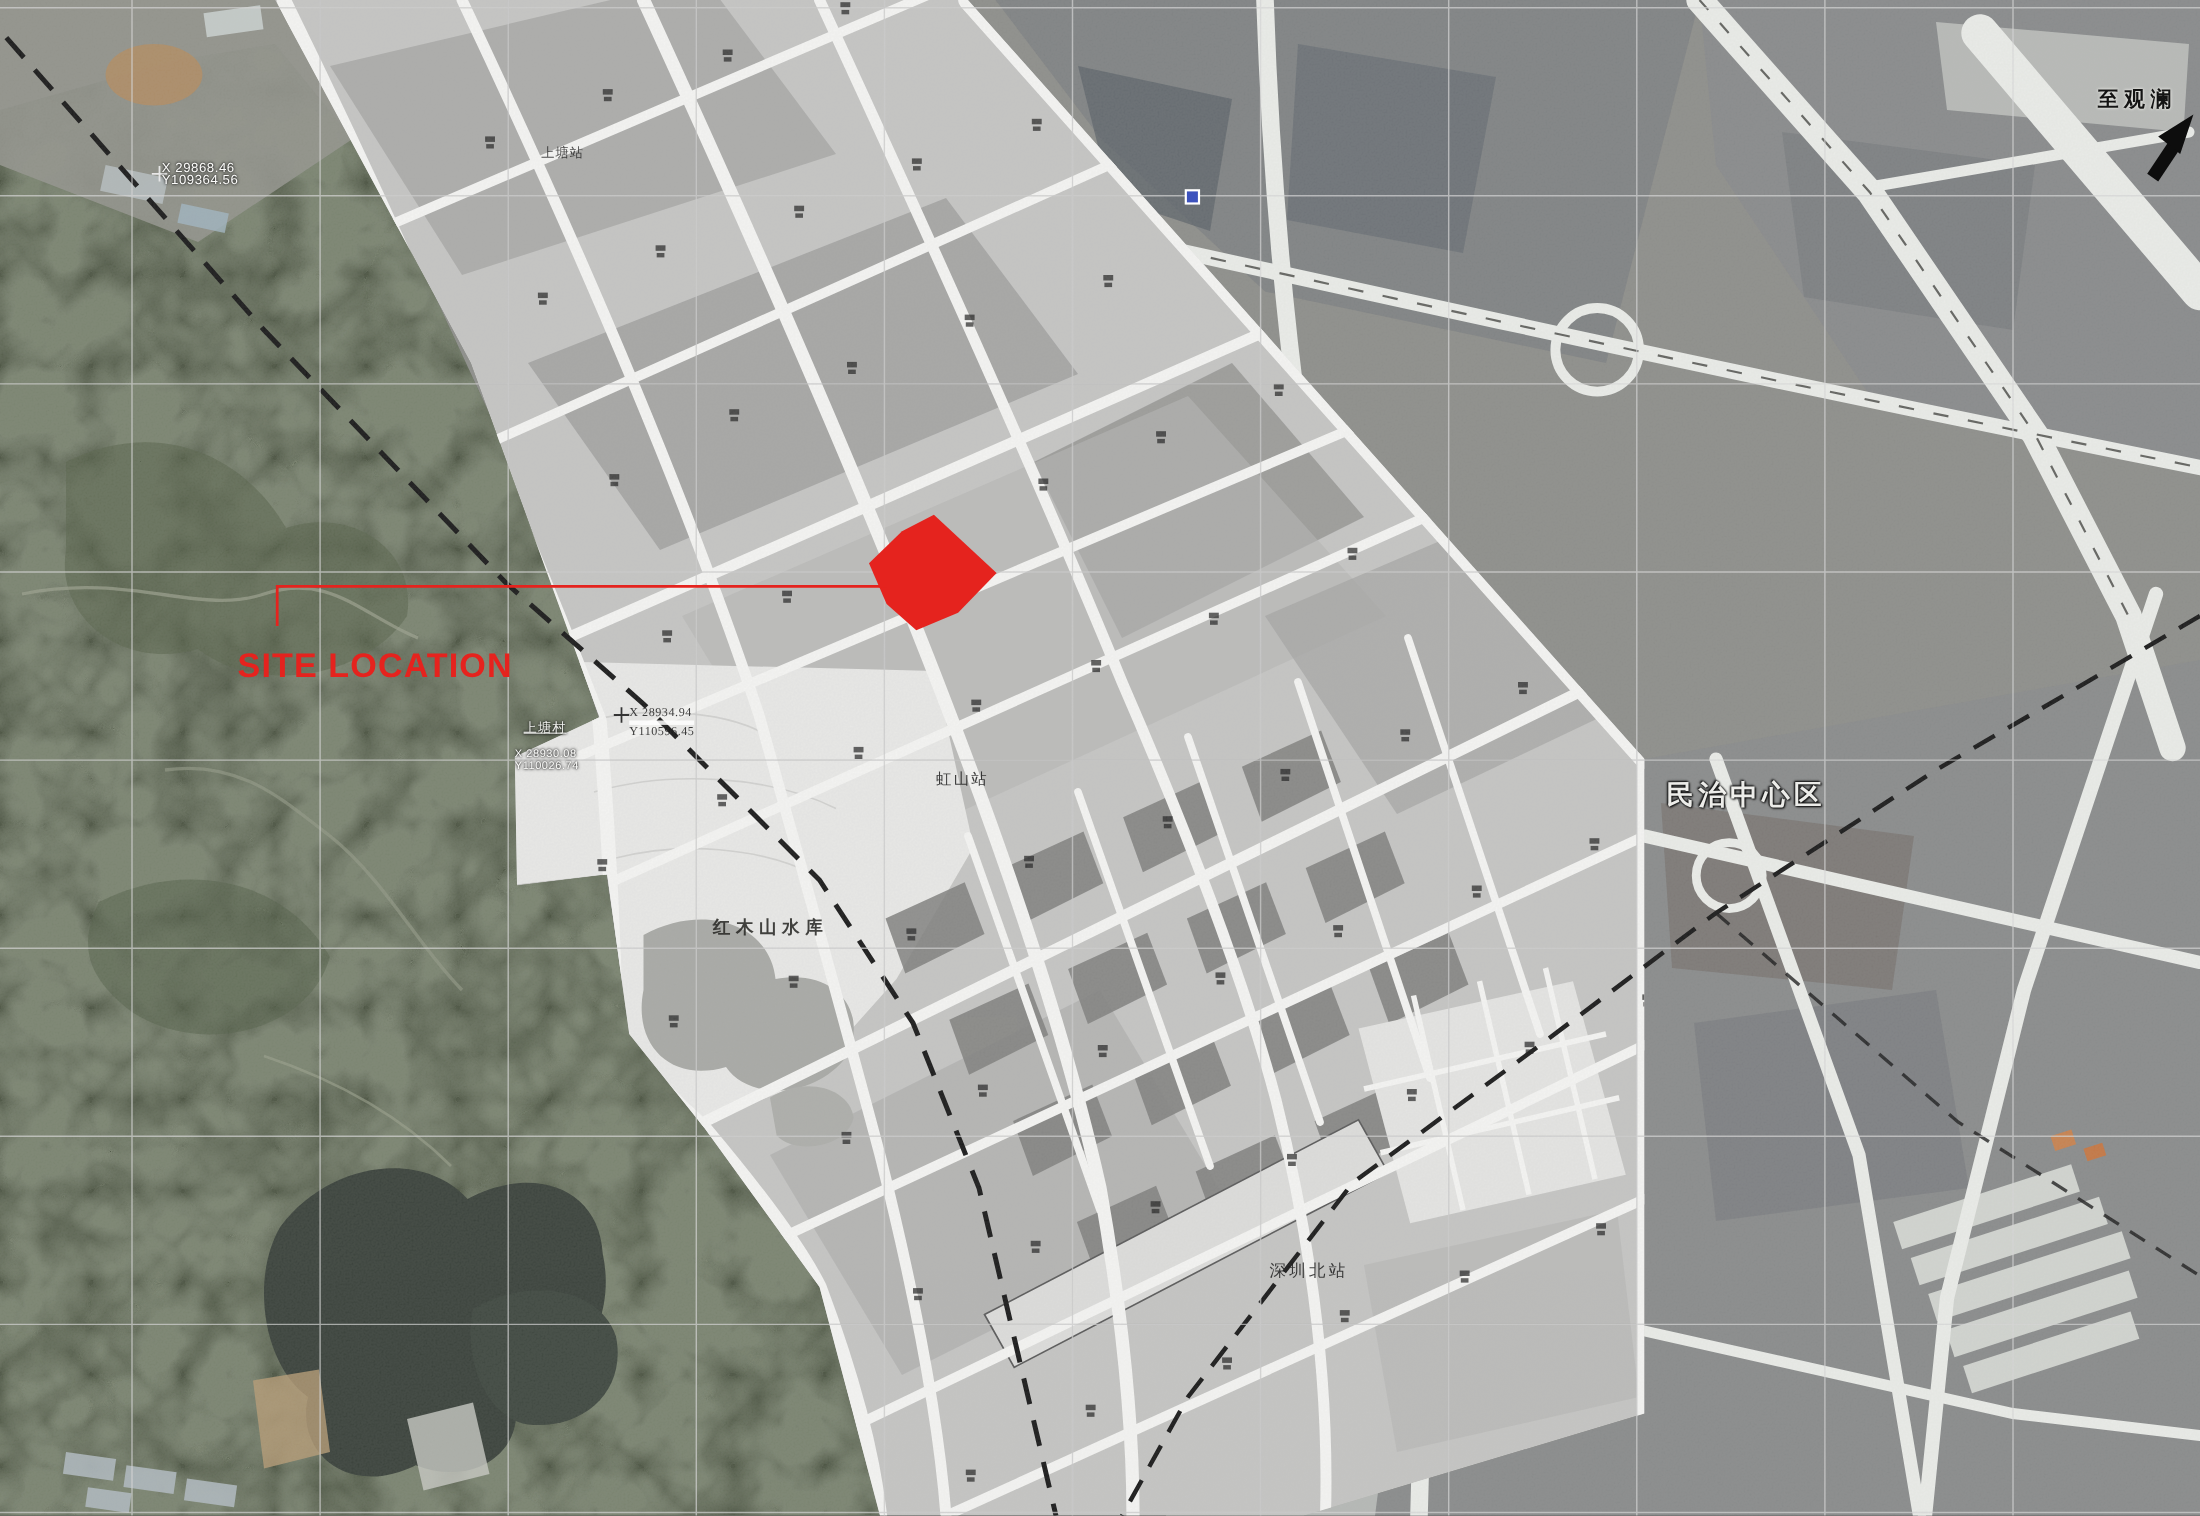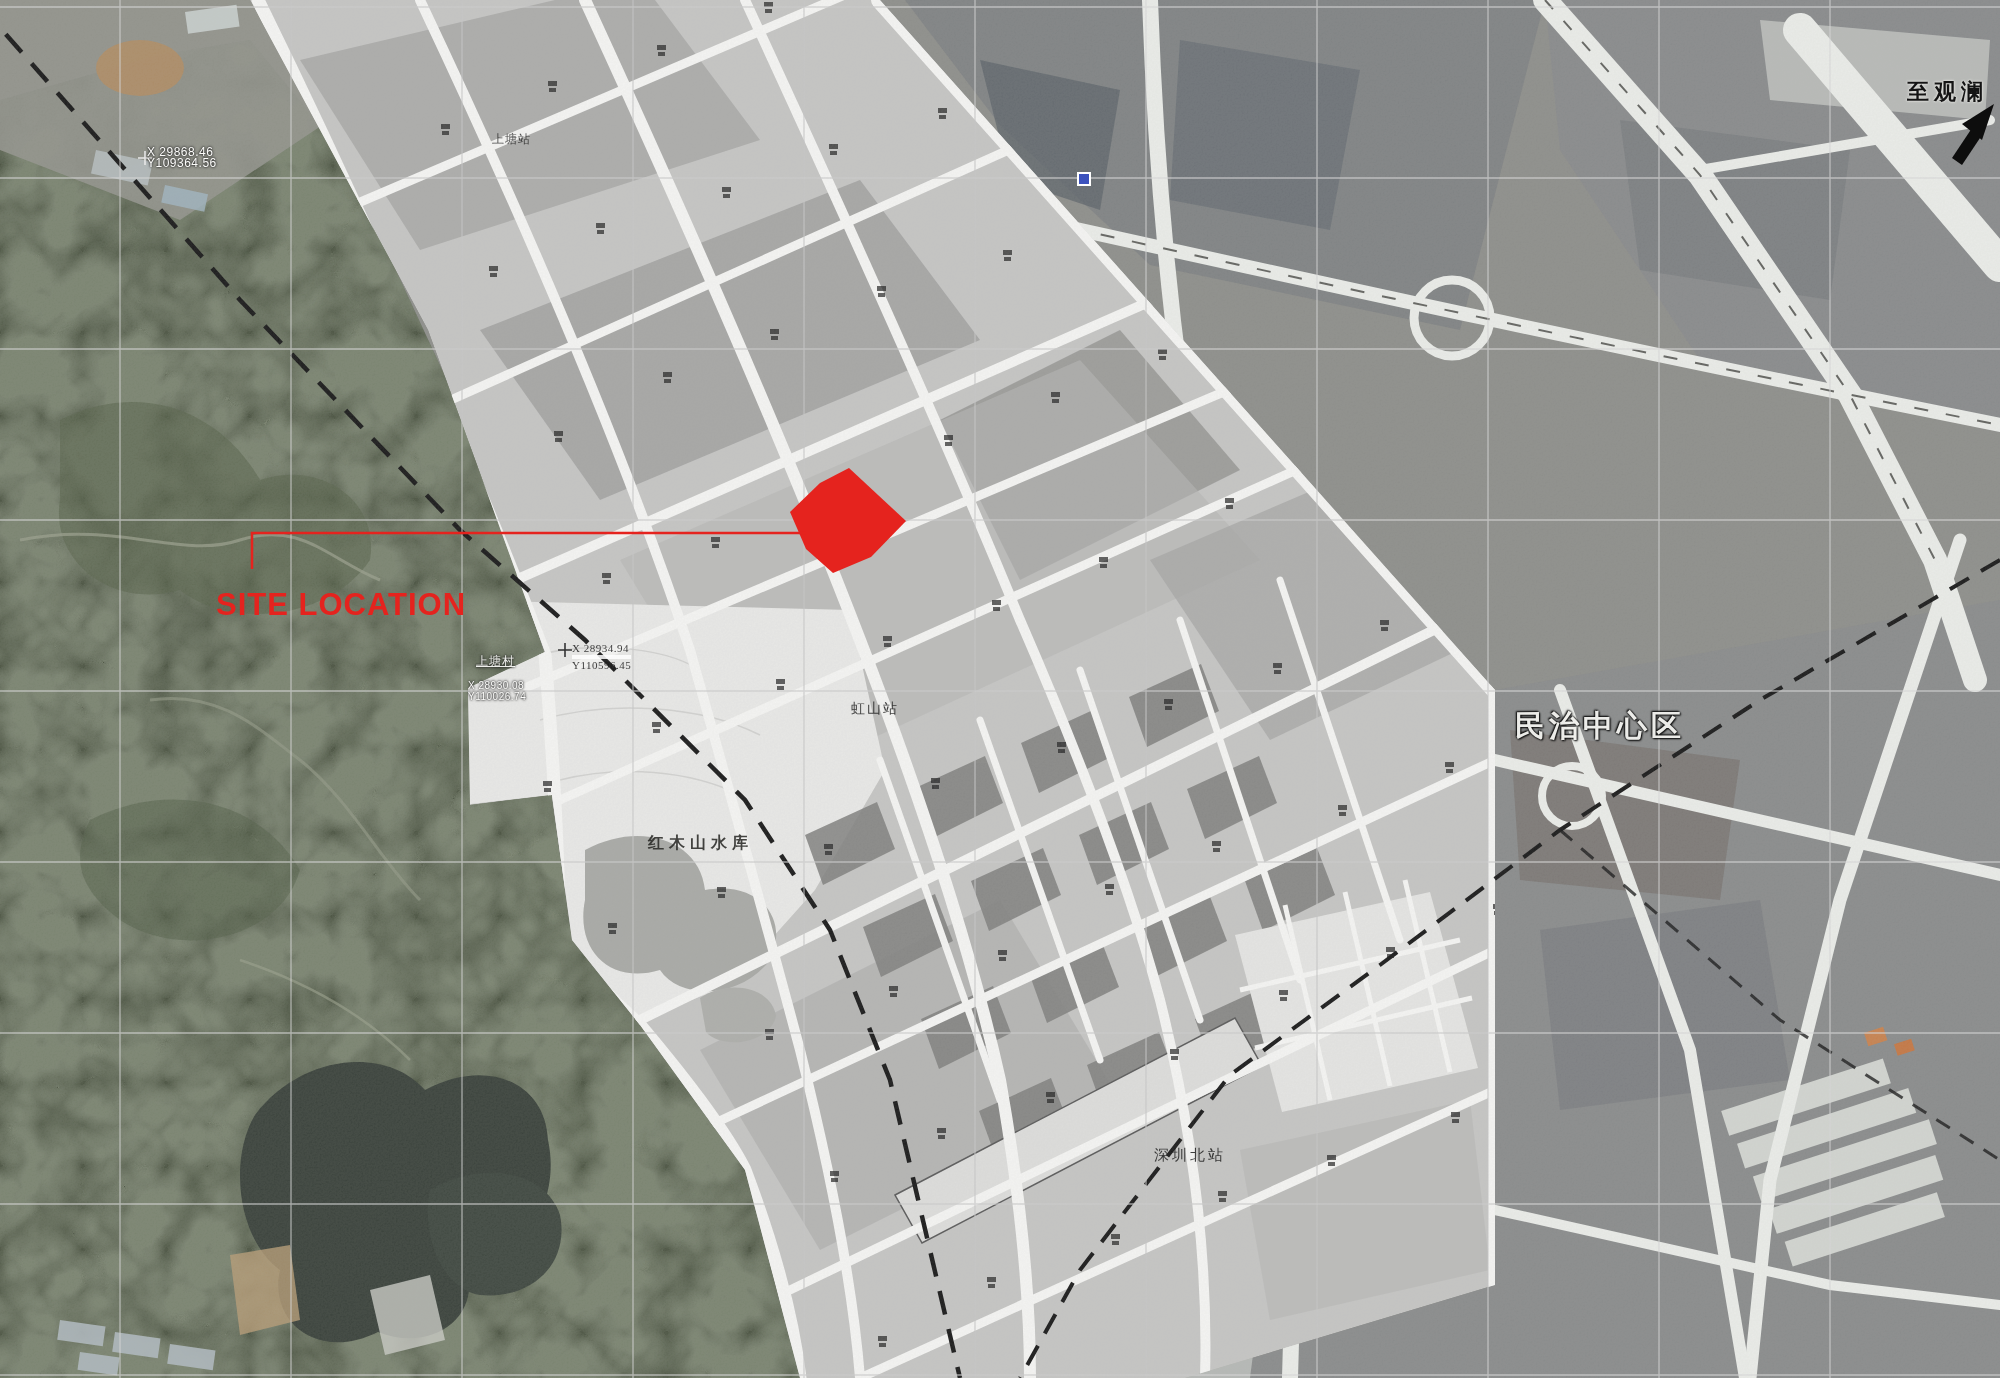--- a/index.html
+++ b/index.html
@@ -16,23 +16,23 @@
   .site-location-text{
     left:216px;top:572px;font-size:31px;font-weight:bold;color:#e5231e;
     letter-spacing:1px;
     margin-top:15px;
   }
   .lbl-hongshan{left:851px;top:700px;font-size:14px;letter-spacing:2px;opacity:.85;}
   .lbl-shangtang{left:492px;top:131px;font-size:12px;letter-spacing:1px;opacity:.8;}
   .lbl-shangtang-vil{left:476px;top:653px;font-size:12px;letter-spacing:1px;opacity:.9;text-decoration:underline;}
   .lbl-reservoir{left:648px;top:833px;font-size:16px;letter-spacing:5px;color:#2b2b28;font-weight:bold;opacity:.88;font-family:Liberation Mono, monospace;}
   .lbl-szn{left:1154px;top:1146px;font-size:15px;letter-spacing:3px;opacity:.85;}
-  .lbl-minzhi{left:1515px;top:706px;font-size:30px;letter-spacing:4px;font-weight:bold;
+  .lbl-minzhi{left:1515px;top:706px;font-size:25px;letter-spacing:4px;font-weight:bold;
     color:#f2f2ee;text-shadow:0 0 2px #000,1px 1px 2px #000,-1px -1px 2px #000;opacity:.95;}
-  .lbl-guanlan{left:1907px;top:77px;font-size:22px;letter-spacing:5px;font-weight:bold;
+  .lbl-guanlan{left:1907px;top:77px;font-size:19px;letter-spacing:5px;font-weight:bold;
     color:#141414;text-shadow:0 0 3px #e8e8e4,0 0 2px #e8e8e4;text-align:right;}
   .coord{font-size:11px;line-height:12px;letter-spacing:.5px;}
   .coord-3{left:572px;top:642px;color:#1c1c1c;opacity:.85;}
   .coord-3 .x{border-bottom:4px solid #ffffff;padding-bottom:1px;}
   .coord-2{left:436px;top:680px;font-size:10px;line-height:11px;padding-left:32px;}
   .coord-1{left:147px;top:147px;font-size:12px;line-height:11px;}
 </style>
 </head>
 <body>
 

